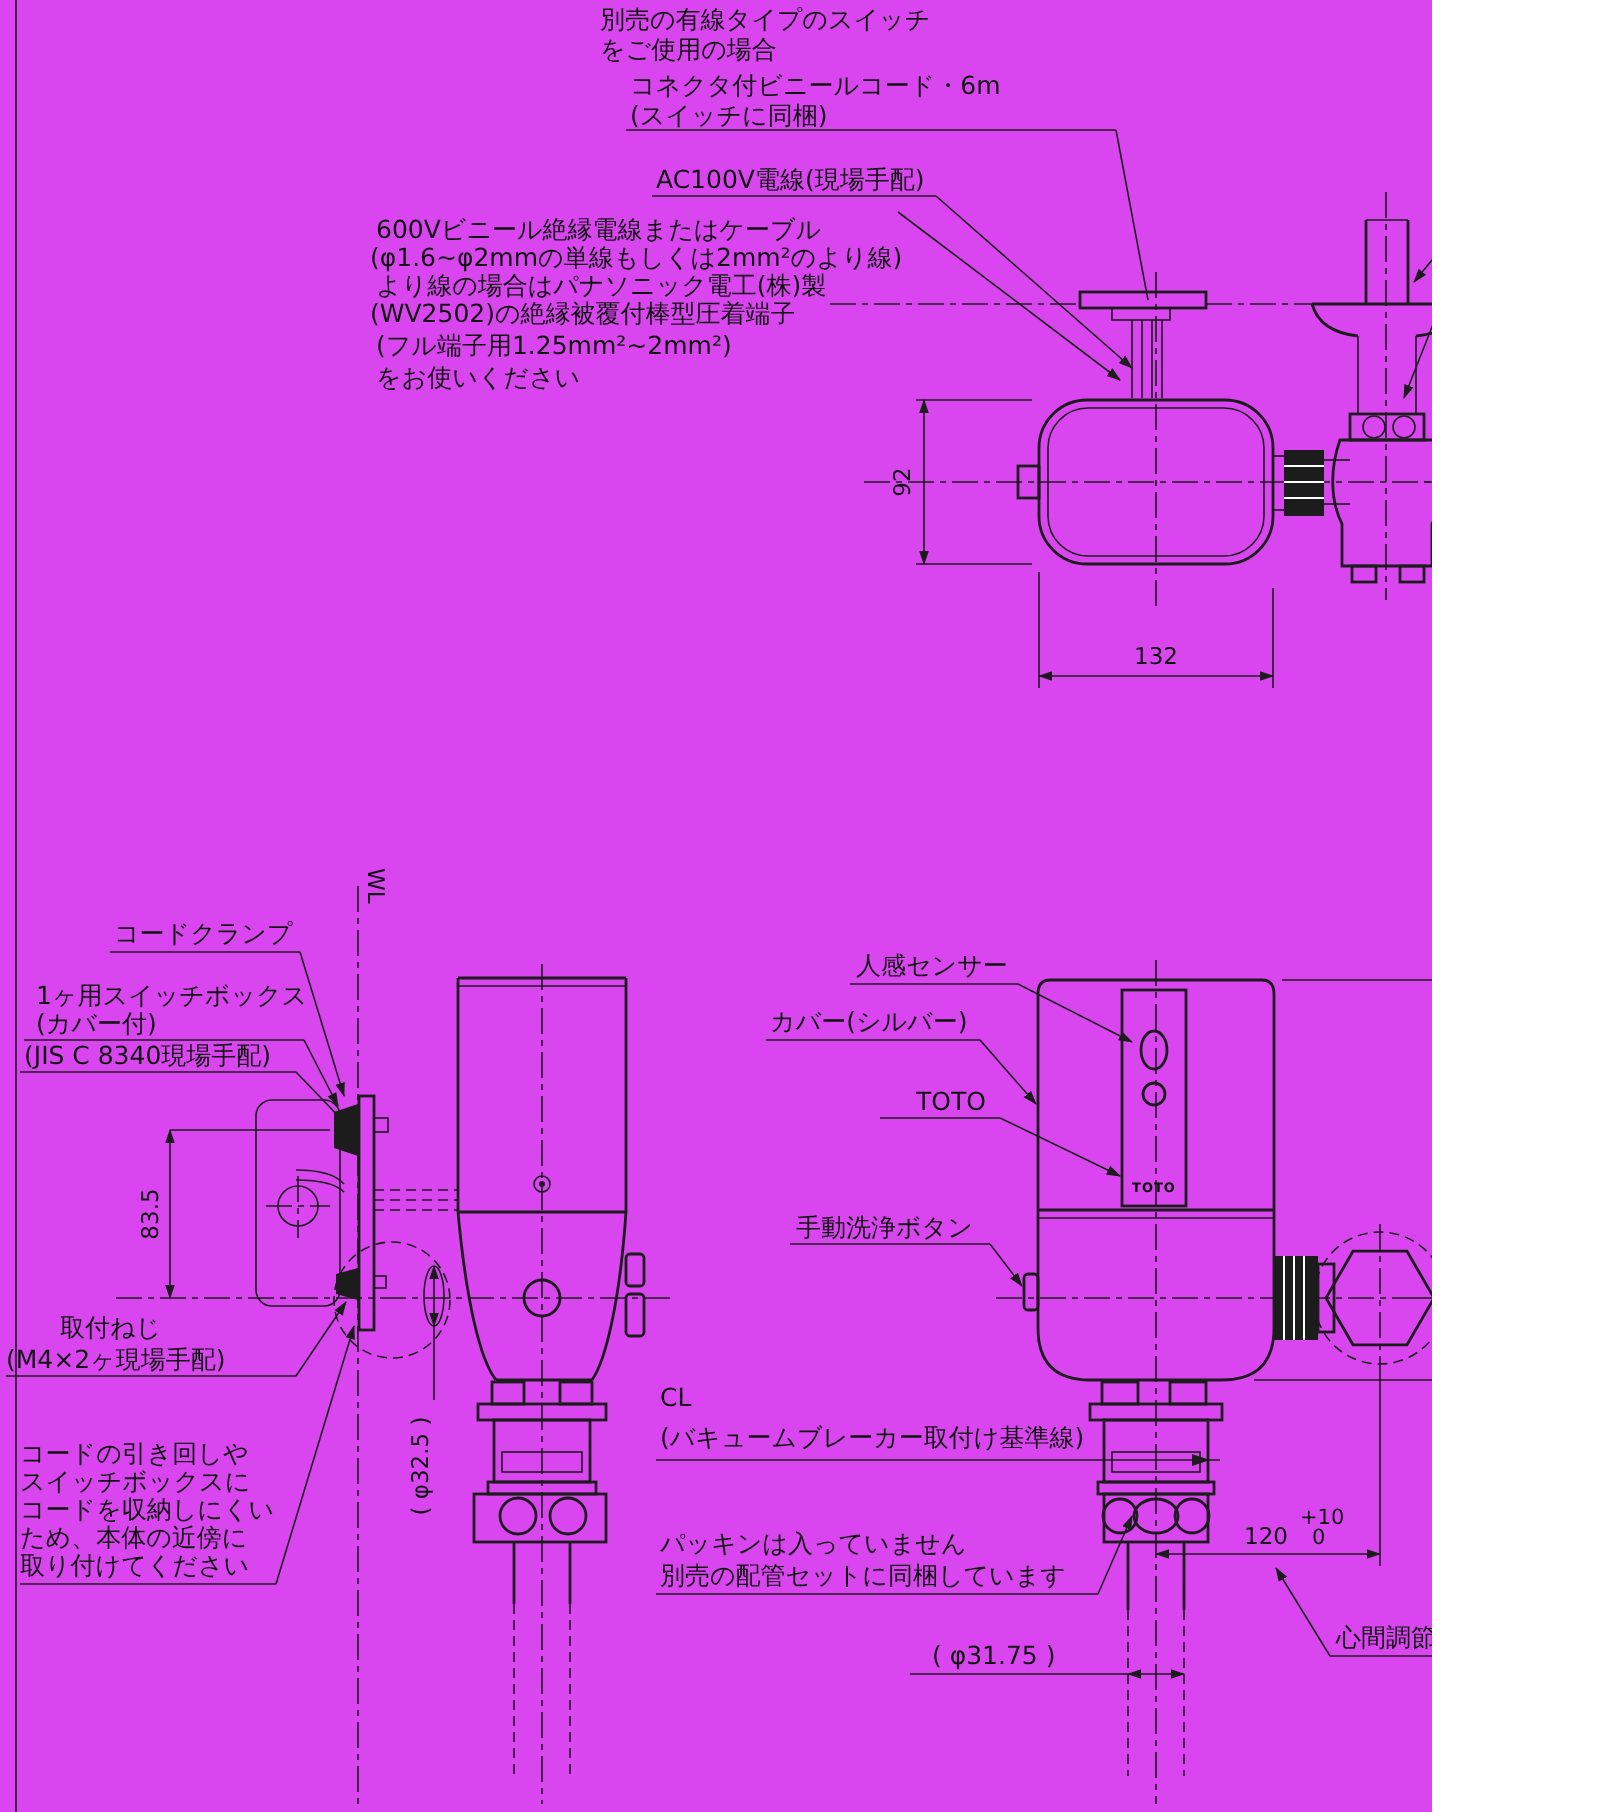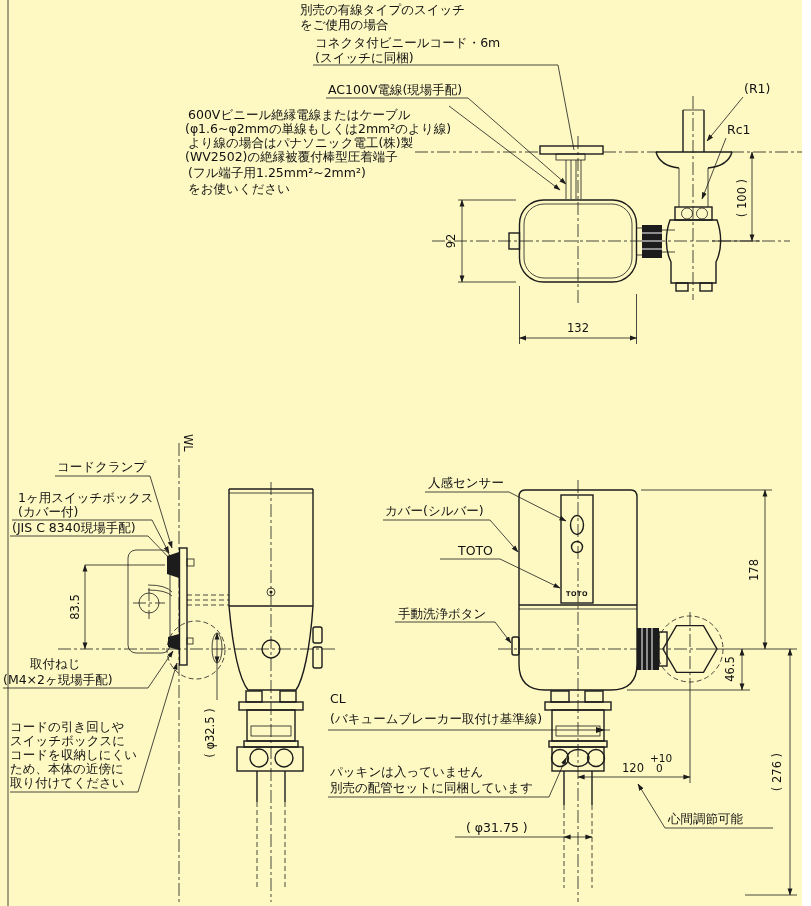--- a/index.html
+++ b/index.html
@@ -1,16 +1,16 @@
 <!DOCTYPE html>
 <html><head>
 <meta charset="utf-8">
 <style>
   html,body{margin:0;padding:0;background:#ffffff;}
-  .stage{position:relative;width:802px;height:906px;background:#fef9c3;overflow:hidden;
+  .stage{position:relative;width:716px;height:906px;background:#d946ef;overflow:hidden;
          font-family:"DejaVu Sans",sans-serif;}
   svg{display:block;}
   
   .s1{stroke:#1c1c1c;stroke-width:1.4;fill:none;}           
   .s0{stroke:#1c1c1c;stroke-width:.8;fill:none;}            
   .cl{stroke:#1c1c1c;stroke-width:.8;fill:none;stroke-dasharray:13 3 3 3;} 
   .hid{stroke:#1c1c1c;stroke-width:.8;fill:none;stroke-dasharray:5 3;}     
   .dim{stroke:#1c1c1c;stroke-width:.8;fill:none;}
   .dk{fill:#1c1c1c;stroke:none;}
   .wrib{stroke:#fff;stroke-width:1;fill:none;}

